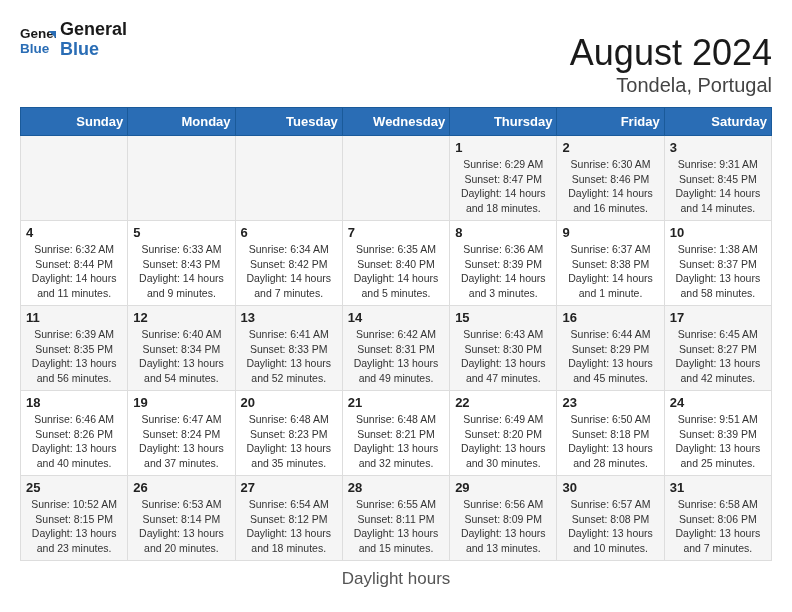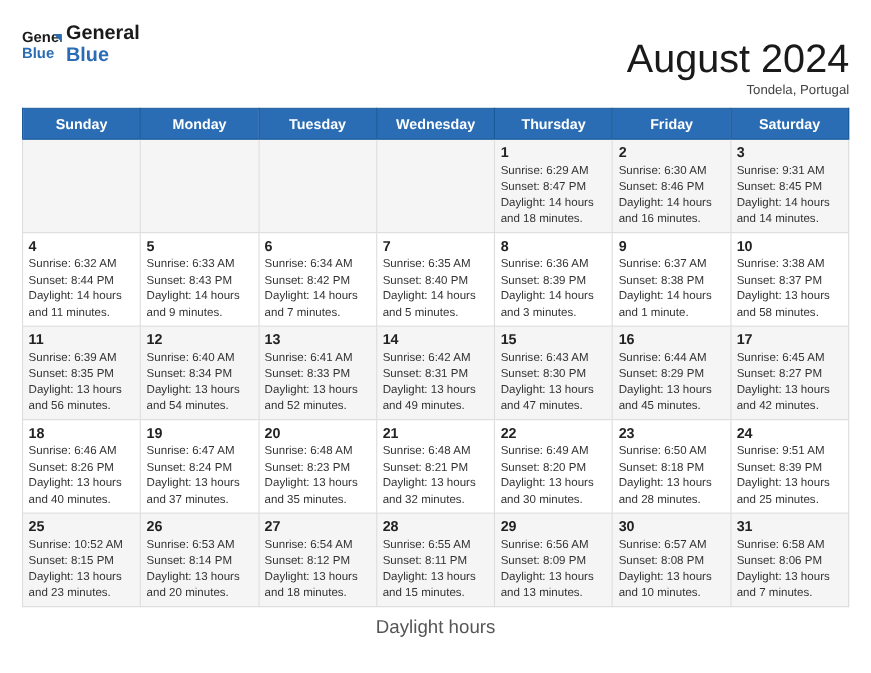--- a/index.html
+++ b/index.html
@@ -28,35 +28,35 @@
     .title-block {
       text-align: right;
     }
     .month-title {
       font-size: 36px;
       font-weight: normal;
       color: #1a1a1a;
       margin-top: 12px;
     }
     .location {
-      font-size: 12px;
+      font-size: 20px;
       color: #444;
     }
     table {
       width: 100%;
       border-collapse: collapse;
       table-layout: fixed;
     }
     thead tr th {
       background-color: #2a6db5;
       color: #fff;
       font-size: 13px;
       font-weight: bold;
       padding: 6px 4px;
-      text-align: center;
+      text-align: right;
       border: 1px solid #1a5a9a;
     }
     tbody tr td {
       vertical-align: top;
       padding: 4px 5px;
       font-size: 11px;
       color: #222;
       border: 1px solid #ddd;
       height: 85px;
     }
@@ -69,20 +69,21 @@
     .day-num {
       font-weight: bold;
       font-size: 13px;
       display: block;
       margin-bottom: 2px;
     }
     .day-info {
       font-size: 10.5px;
       line-height: 1.4;
       color: #333;
+      text-align: center;
     }
     .empty-cell {
       background-color: #f5f5f5;
     }
     .footer-note {
       margin-top: 8px;
       font-size: 17px;
       color: #555;
       text-align: center;
     }
@@ -196,21 +197,21 @@
           <span class="day-num">9</span>
           <div class="day-info">
             <div>Sunrise: 6:37 AM</div>
             <div>Sunset: 8:38 PM</div>
             <div>Daylight: 14 hours and 1 minute.</div>
           </div>
         </td>
         <td>
           <span class="day-num">10</span>
           <div class="day-info">
-            <div>Sunrise: 3:38 AM</div>
+            <div>Sunrise: 1:38 AM</div>
             <div>Sunset: 8:37 PM</div>
             <div>Daylight: 13 hours and 58 minutes.</div>
           </div>
         </td>
       </tr>
       <tr>
         <td>
           <span class="day-num">11</span>
           <div class="day-info">
             <div>Sunrise: 6:39 AM</div>

